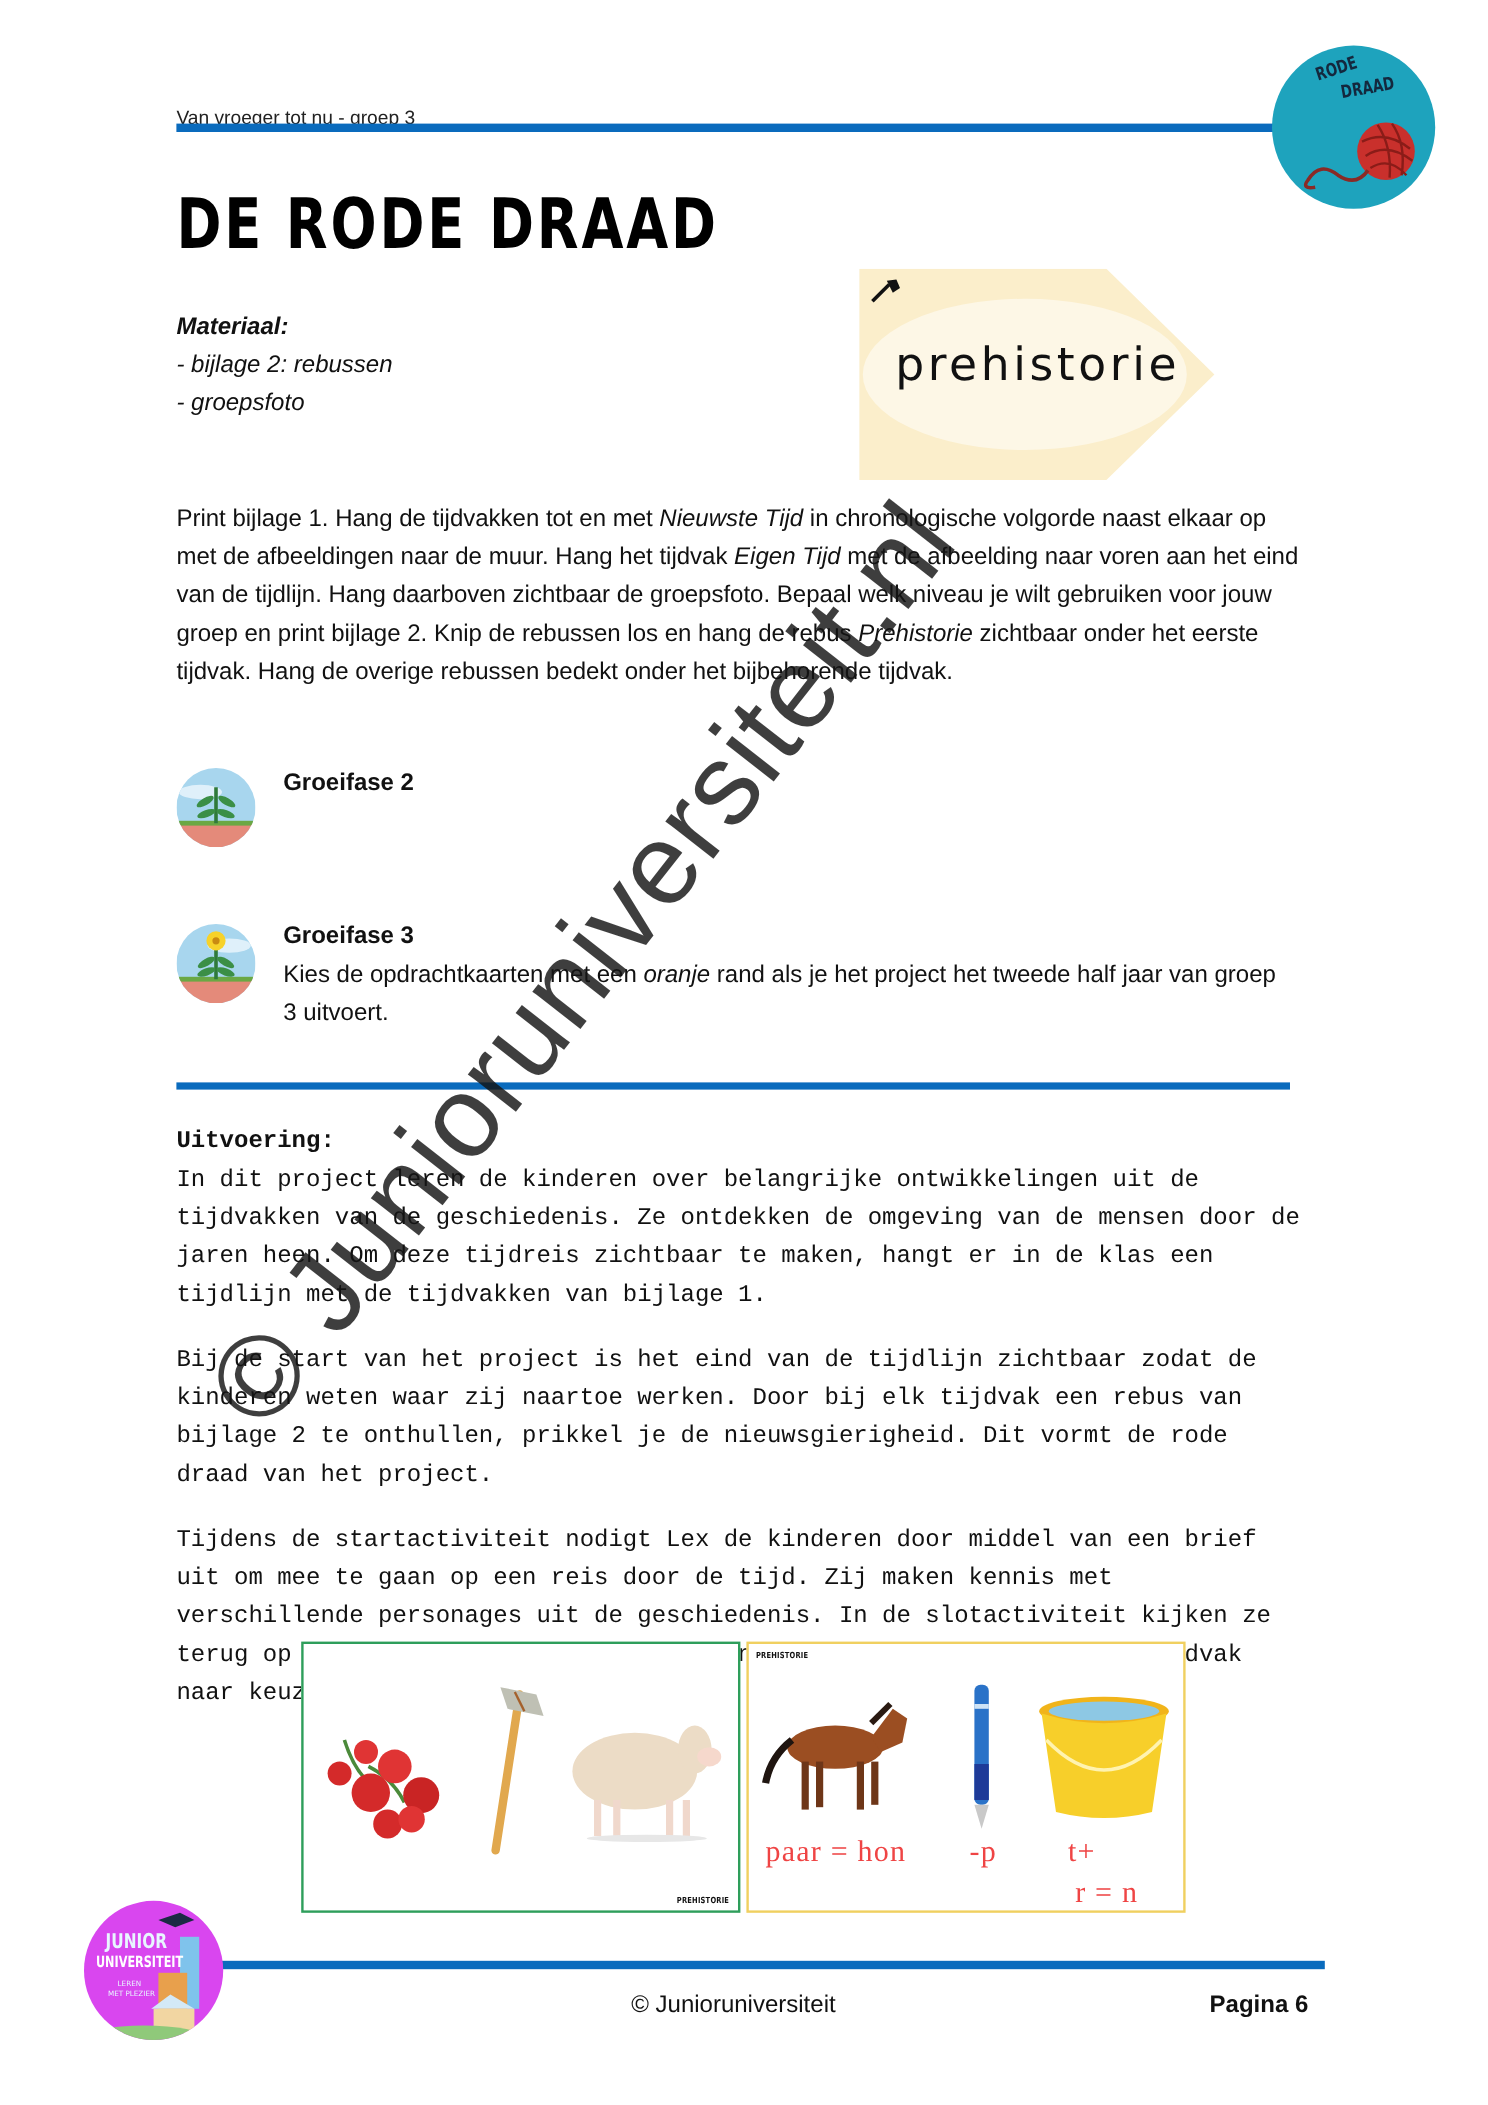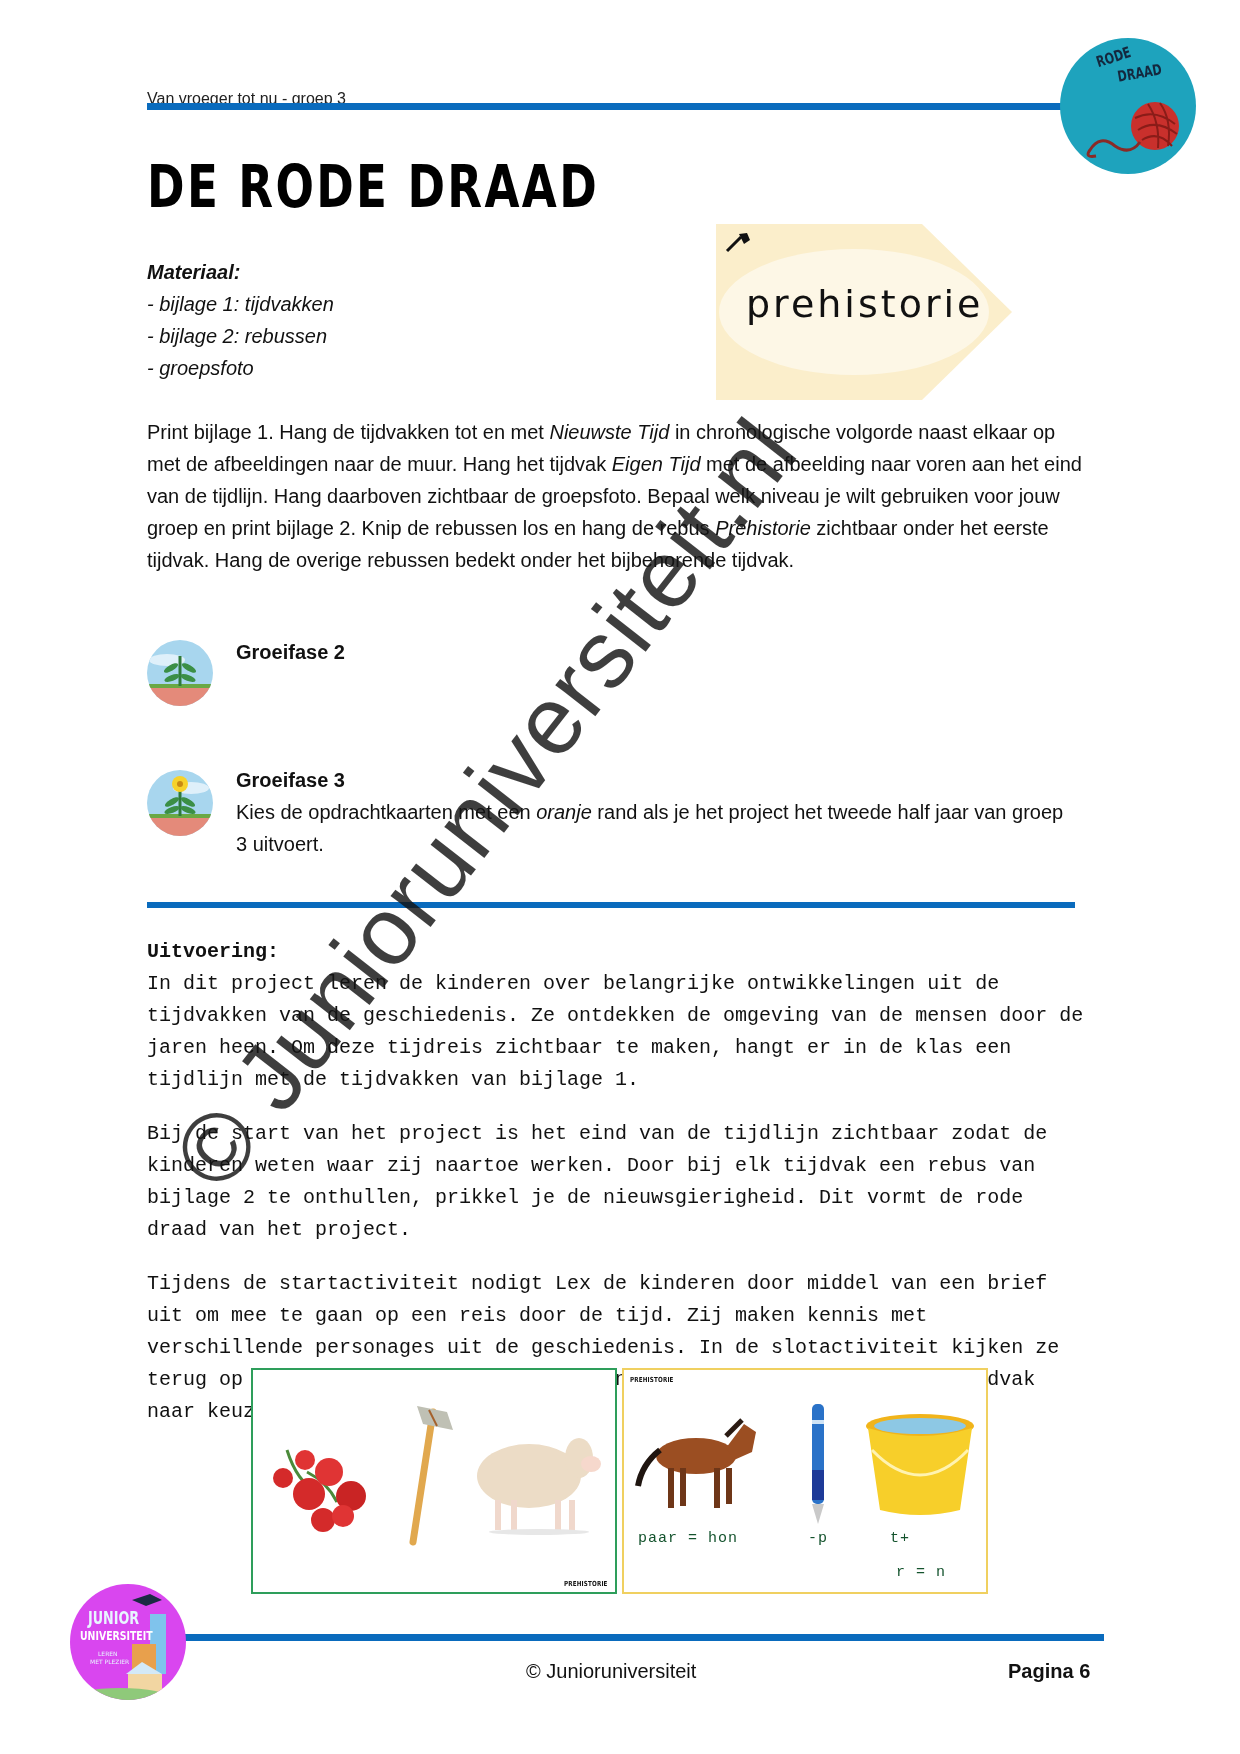--- a/index.html
+++ b/index.html
@@ -13,21 +13,21 @@
            color: #000; line-height: 1; }
   .body-text { font-size: 20px; line-height: 32px; color: #111; }
   .h { font-weight: bold; }
   .para { left: 147px; width: 950px; }
   .para p { margin: 0; }
   .tag { left: 716px; top: 224px; width: 300px; height: 176px; }
   .phase-icon { width: 66px; height: 66px; border-radius: 50%; overflow: hidden; }
   .phase-text { left: 236px; width: 830px; }
   .rebus-card { background: #fff; box-sizing: border-box; }
   .card-label { font-family: "DejaVu Sans", sans-serif; font-weight: 900; font-size: 7px; letter-spacing: 0.2px; transform: scaleX(0.8); transform-origin: left top; }
-  .rebus-text { font-family: Liberation Mono, monospace; font-size: 15px; color: #14532d; letter-spacing: 1px; }
+  .rebus-text { font-family: Liberation Serif, serif; font-size: 25px; color: #ef4444; letter-spacing: 1px; }
   .footer-text { font-size: 20px; color: #111; }
   .watermark { left: 195px; top: 850px; font-family: "Liberation Sans", sans-serif; font-size: 96px;
                color: rgba(20,20,20,0.82); transform: rotate(-52deg); transform-origin: left center;
                white-space: nowrap; pointer-events: none; letter-spacing: 1px; }
 </style>
 </head>
 <body>
 
 <div class="abs header-text">Van vroeger tot nu - groep 3</div>
 <div class="abs blue-rule" style="left:147px; top:103px; width:920px; height:7px;"></div>
@@ -51,21 +51,20 @@
   </svg>
   <svg class="abs" width="28" height="24" viewBox="0 0 28 24" style="left:8px; top:6px;">
     <line x1="3" y1="21" x2="17" y2="7" stroke="#111" stroke-width="3"></line>
     <path d="M15 4 L23 3 L26 10 L20 14 Z" fill="#111"></path>
   </svg>
   <div class="abs" style="left:30px; top:58px; font-family:'DejaVu Sans',sans-serif; font-size:38px; letter-spacing:3px; color:#111;">prehistorie</div>
 </div>
 
 <div class="abs para body-text" style="top:256px; width:500px;font-style:italic;">
   <p class="h">Materiaal:</p>
-  <p>- bijlage 1: tijdvakken</p>
   <p>- bijlage 2: rebussen</p>
   <p>- groepsfoto</p>
 </div>
 
 <div class="abs para body-text" style="top:416px;">
   <p style="width:945px;">
     <span>Print bijlage 1. Hang de tijdvakken tot en met </span><em>Nieuwste Tijd</em><span> in chronologische volgorde naast elkaar op met de afbeeldingen naar de muur. Hang het tijdvak </span><em>Eigen Tijd</em><span> met de afbeelding naar voren aan het eind van de tijdlijn. Hang daarboven zichtbaar de groepsfoto. Bepaal welk niveau je wilt gebruiken voor jouw groep en print bijlage 2. Knip de rebussen los en hang de rebus </span><em>Prehistorie</em><span> zichtbaar onder het eerste tijdvak. Hang de overige rebussen bedekt onder het bijbehorende tijdvak.</span>
   </p>
 </div>
 

